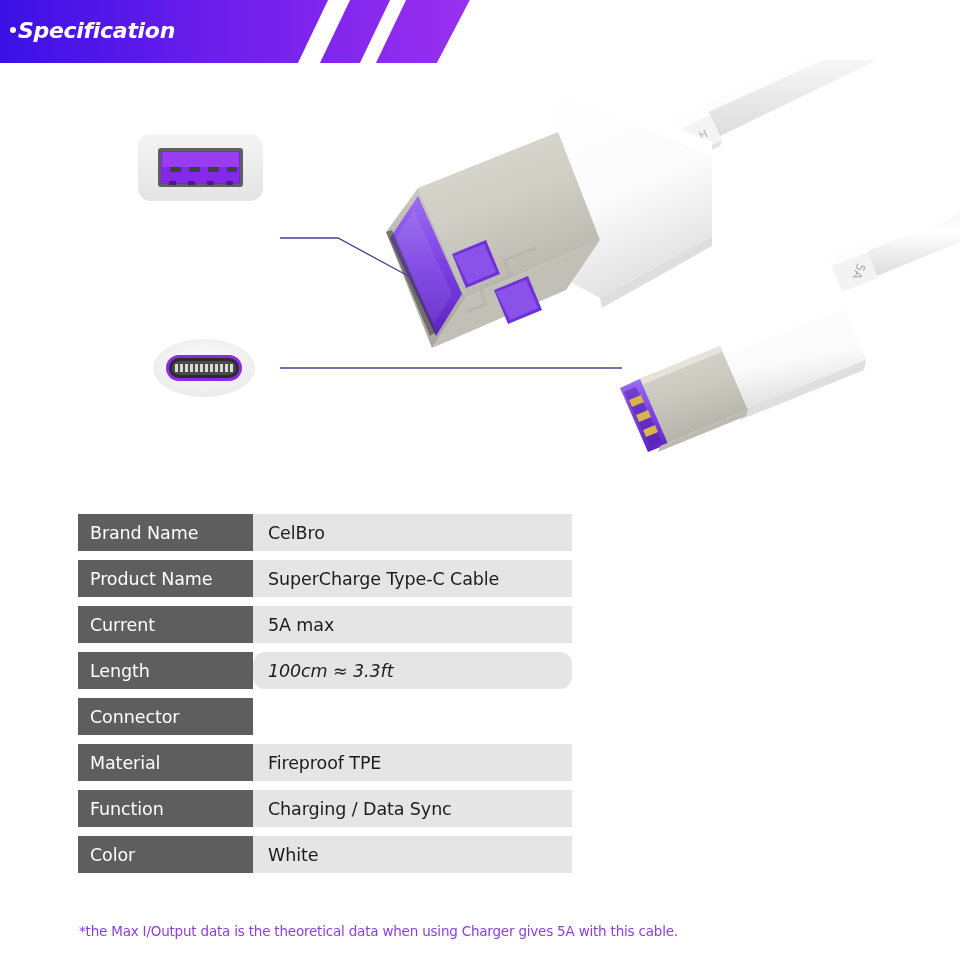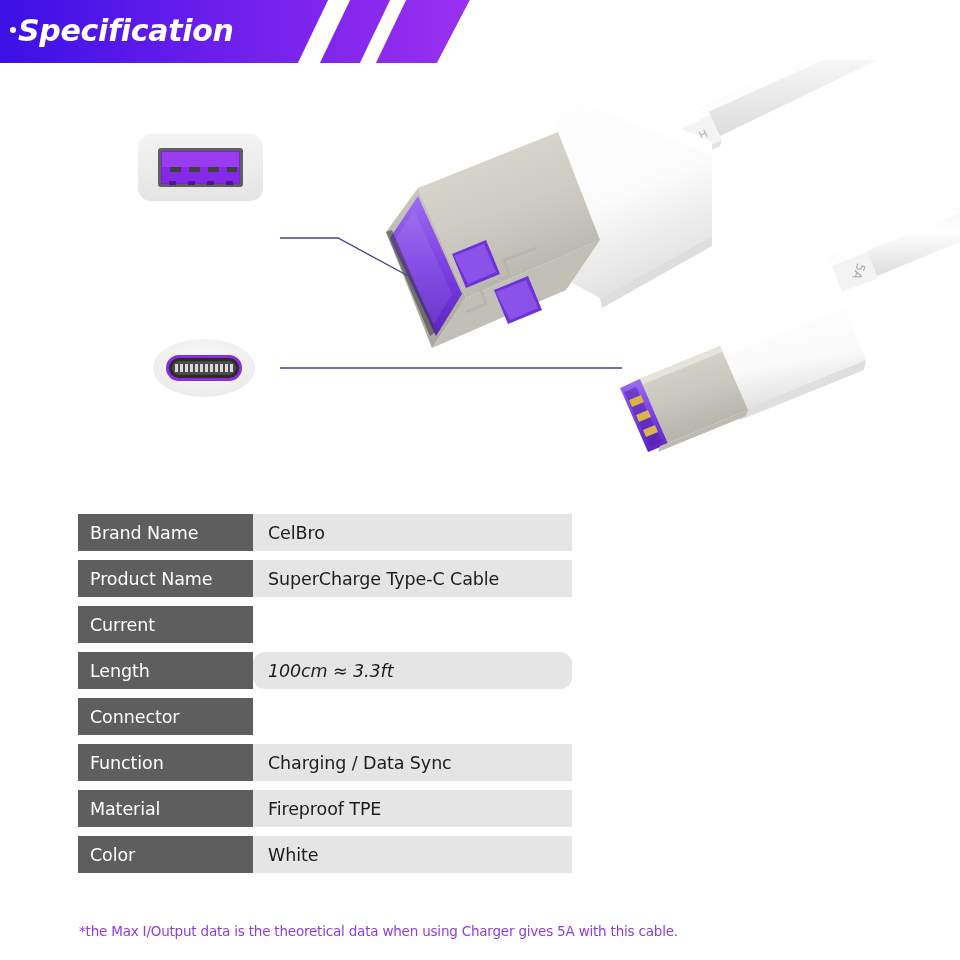--- a/index.html
+++ b/index.html
@@ -23,21 +23,21 @@
     width: 470px;
     height: 63px;
     overflow: hidden;
   }
   #header-banner svg { display: block; }
   #header-title {
     position: absolute;
     left: 18px;
     top: 6px;
     font-family: "DejaVu Sans", sans-serif;
-    font-size: 30px;
+    font-size: 22px;
     font-style: italic;
     font-weight: bold;
     color: #ffffff;
     letter-spacing: -0.3px;
     white-space: nowrap;
     line-height: 49px;
   }
   #header-bullet {
     position: absolute;
     left: 10px;
@@ -328,35 +328,36 @@
   <div class="spec-row">
     <div class="spec-label">Brand Name</div>
     <div class="spec-value">CelBro</div>
   </div>
   <div class="spec-row">
     <div class="spec-label">Product Name</div>
     <div class="spec-value">SuperCharge Type-C Cable</div>
   </div>
   <div class="spec-row">
     <div class="spec-label">Current</div>
+    <div class="spec-value">5A max</div>
   </div>
   <div class="spec-row">
     <div class="spec-label">Length</div>
     <div class="spec-value italic">100cm ≈ 3.3ft</div>
   </div>
   <div class="spec-row">
     <div class="spec-label">Connector</div>
   </div>
   <div class="spec-row">
+    <div class="spec-label">Material</div>
+    <div class="spec-value">Fireproof TPE</div>
+  </div>
+  <div class="spec-row">
     <div class="spec-label">Function</div>
     <div class="spec-value">Charging / Data Sync</div>
   </div>
   <div class="spec-row">
-    <div class="spec-label">Material</div>
-    <div class="spec-value">Fireproof TPE</div>
-  </div>
-  <div class="spec-row">
     <div class="spec-label">Color</div>
     <div class="spec-value">White</div>
   </div>
 </div>
 
 <div id="footnote">*the Max I/Output data is the theoretical data when using Charger gives 5A with this cable.</div>
 
 </body></html>

